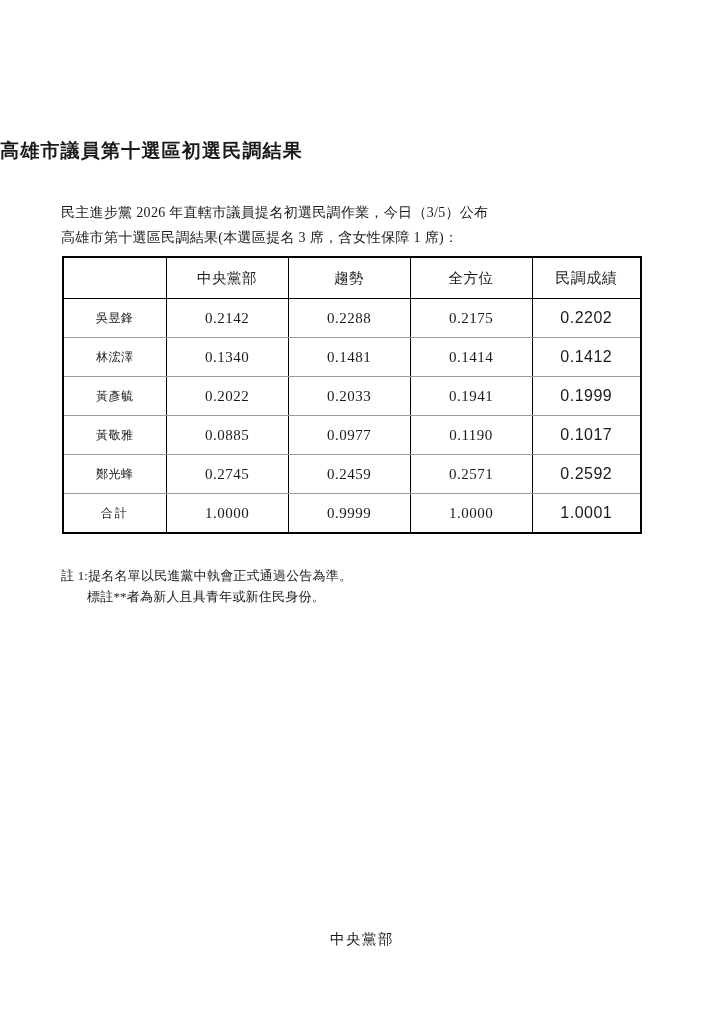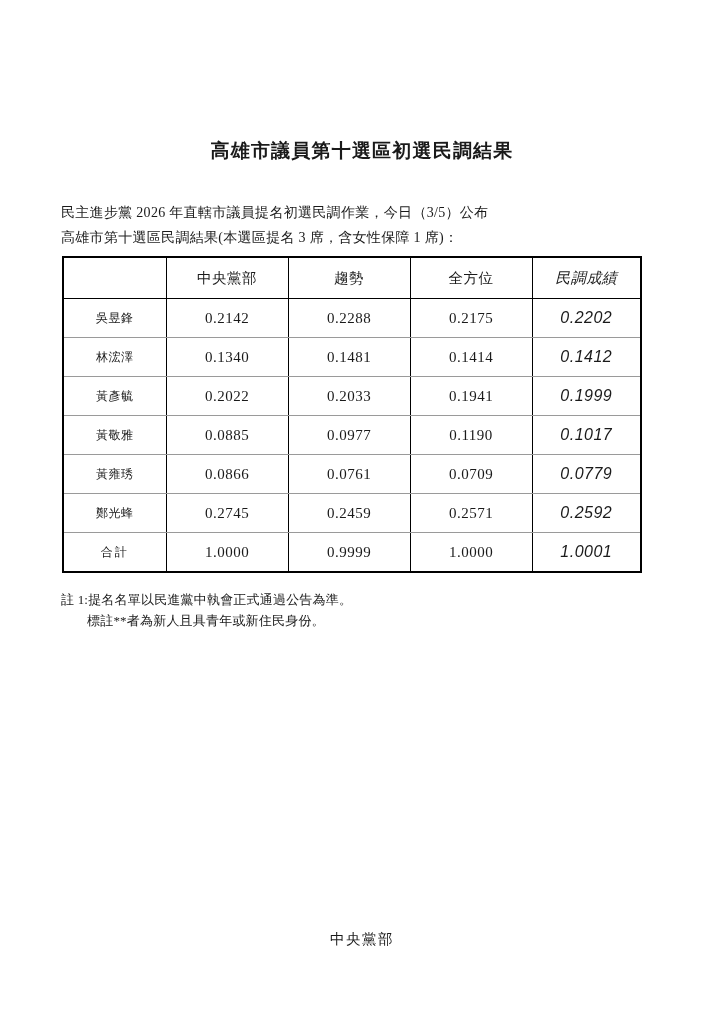--- a/index.html
+++ b/index.html
@@ -23,21 +23,20 @@
     width: 724px;
     height: 1024px;
   }
 
   
   .doc-title {
     position: absolute;
     left: 0;
     top: 138px;
     width: 724px;
-    text-align: center;
     font-size: 19px;
     font-weight: bold;
     letter-spacing: 1.2px;
     font-family: "Liberation Serif", "DejaVu Serif", serif;
   }
 
   
   .intro {
     position: absolute;
     left: 61px;
@@ -92,21 +91,21 @@
     height: 40px;
     border-bottom: 1.4px solid #000;
   }
   .th-result {
     font-weight: bold;
     font-size: 15px;
   }
 
   
   .col-sep { border-left: 1.4px solid #000; }
-  .col-strong { border-left: 2px solid #000; font-style: italic; }
+  .col-strong { border-left: 2px solid #000; }
 
   
   .cell-result {
     font-weight: bold;
     font-size: 16px;
     font-family: "Liberation Sans", "DejaVu Sans", sans-serif;
   }
   .cell-num {
     font-family: "Liberation Serif", "DejaVu Serif", serif;
     font-size: 15px;
@@ -122,21 +121,20 @@
 
   
   .notes {
     position: absolute;
     left: 61px;
     top: 565px;
     width: 610px;
     font-size: 13px;
     line-height: 21px;
     letter-spacing: 0.2px;
-    margin-top: 24px;
   }
   .note-line { display: block; white-space: nowrap; }
   .note-indent { padding-left: 26px; }
 
   
   .footer {
     position: absolute;
     left: 0;
     top: 928px;
     width: 724px;
@@ -199,27 +197,20 @@
         <td class="cell-result col-strong">0.1999</td>
       </tr>
       <tr>
         <td class="cell-name">黃敬雅</td>
         <td class="cell-num col-sep">0.0885</td>
         <td class="cell-num col-sep">0.0977</td>
         <td class="cell-num col-sep">0.1190</td>
         <td class="cell-result col-strong">0.1017</td>
       </tr>
       <tr>
-        <td class="cell-name">黃雍琇</td>
-        <td class="cell-num col-sep">0.0866</td>
-        <td class="cell-num col-sep">0.0761</td>
-        <td class="cell-num col-sep">0.0709</td>
-        <td class="cell-result col-strong">0.0779</td>
-      </tr>
-      <tr>
         <td class="cell-name">鄭光蜂</td>
         <td class="cell-num col-sep">0.2745</td>
         <td class="cell-num col-sep">0.2459</td>
         <td class="cell-num col-sep">0.2571</td>
         <td class="cell-result col-strong">0.2592</td>
       </tr>
       <tr class="row-total">
         <td class="cell-name">合計</td>
         <td class="cell-num col-sep">1.0000</td>
         <td class="cell-num col-sep">0.9999</td>

